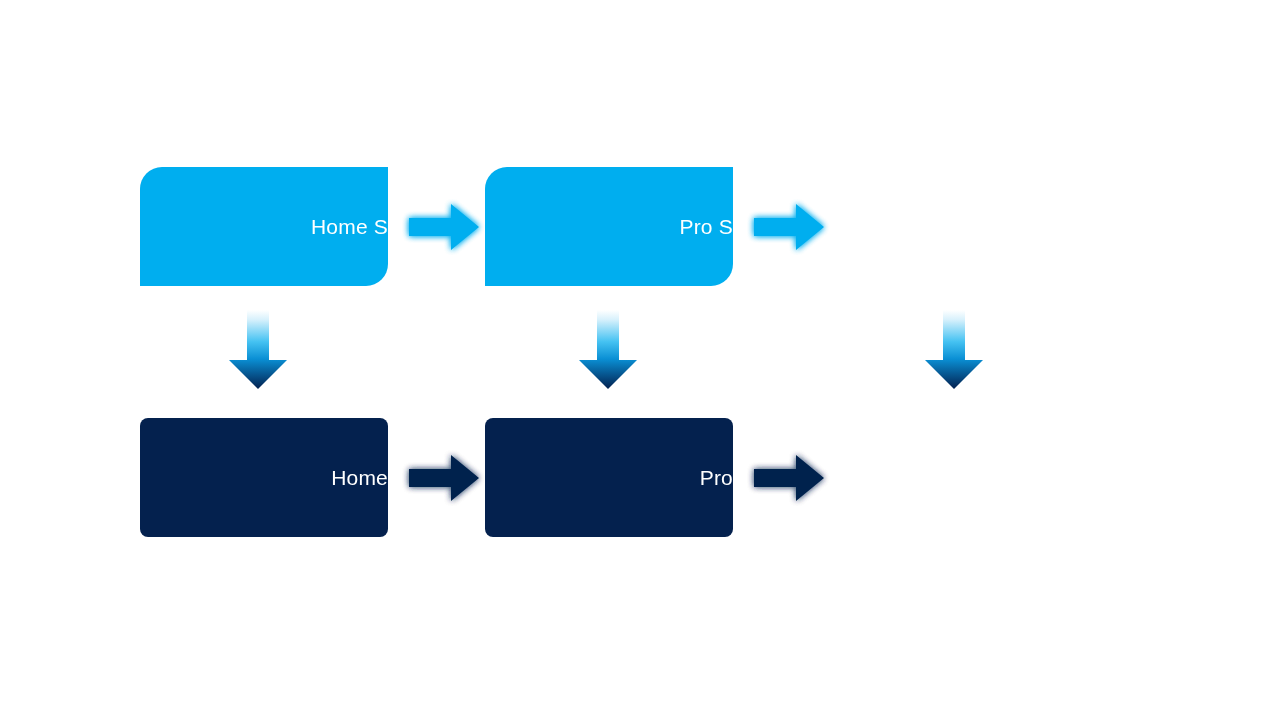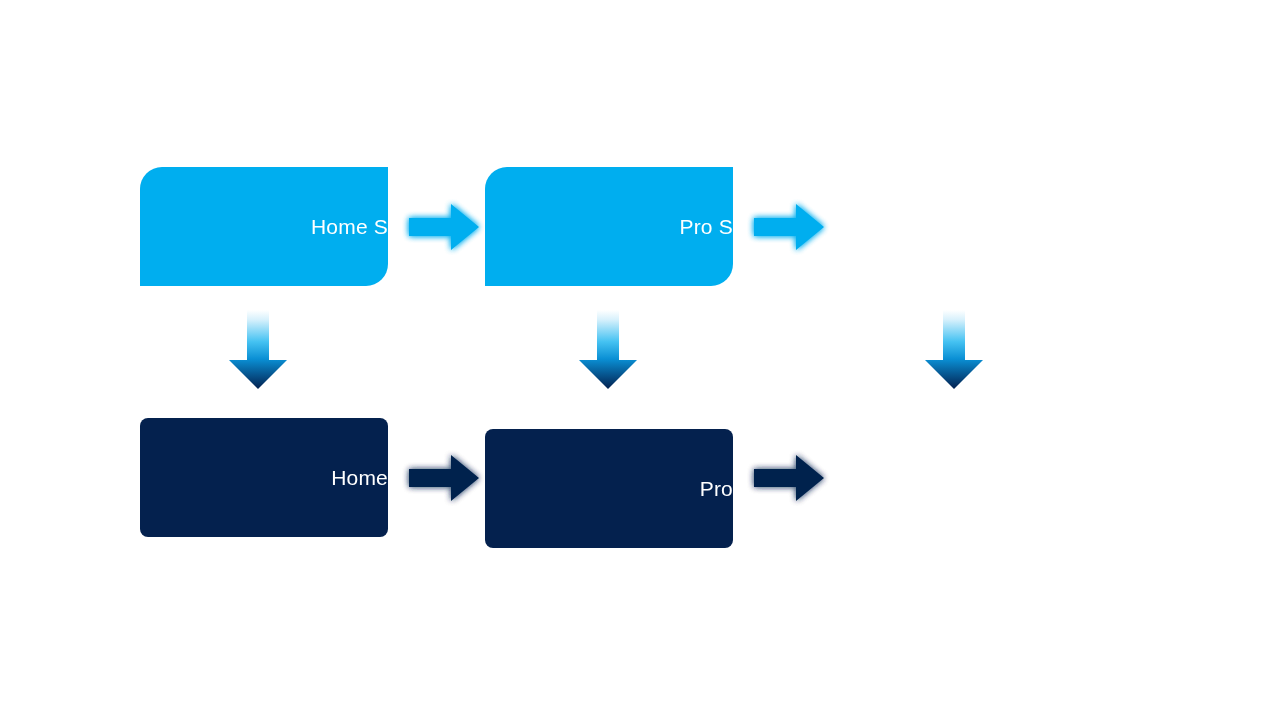--- a/index.html
+++ b/index.html
@@ -150,21 +150,21 @@
         </linearGradient>
       </defs>
       <path d="M19,0 L41,0 L41,50 L59,50 L30,79 L1,50 L19,50 Z" fill="url(#downgrad3)"></path>
     </svg>
   </div>
 
   <div class="node node-dark" style="left:140px; top:418px; width:248px; height:119px;">
     <span class="node-label">Home</span>
   </div>
 
-  <div class="node node-dark" style="left:485px; top:429px; width:248px; height:119px;">
+  <div class="node node-dark" style="left:485px; top:418px; width:248px; height:119px;">
     <span class="node-label">Pro</span>
   </div>
 
 
   <div class="arrow" style="left:409px; top:454px; width:70px; height:48px;">
     <svg width="70" height="48" viewBox="0 0 70 48" aria-hidden="true">
       <defs>
         <filter id="glow-dark-1" x="-60%" y="-60%" width="220%" height="220%">
           <feGaussianBlur stdDeviation="3.4" result="b"></feGaussianBlur>
           <feComponentTransfer in="b" result="b2">

